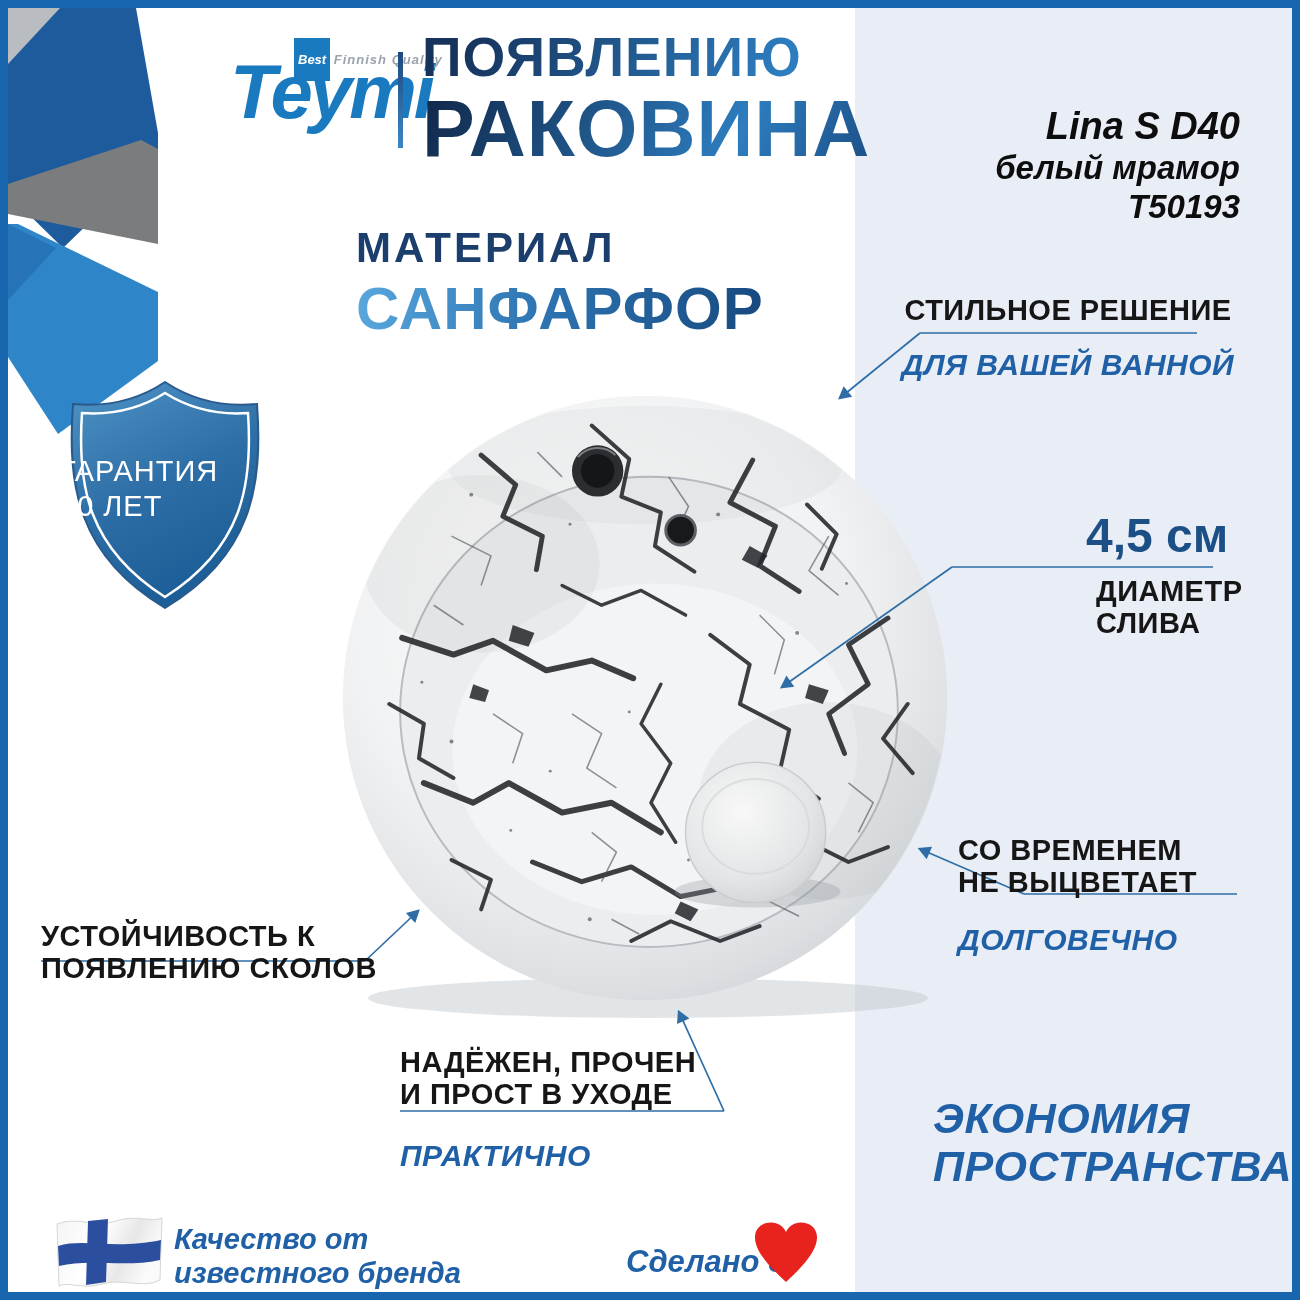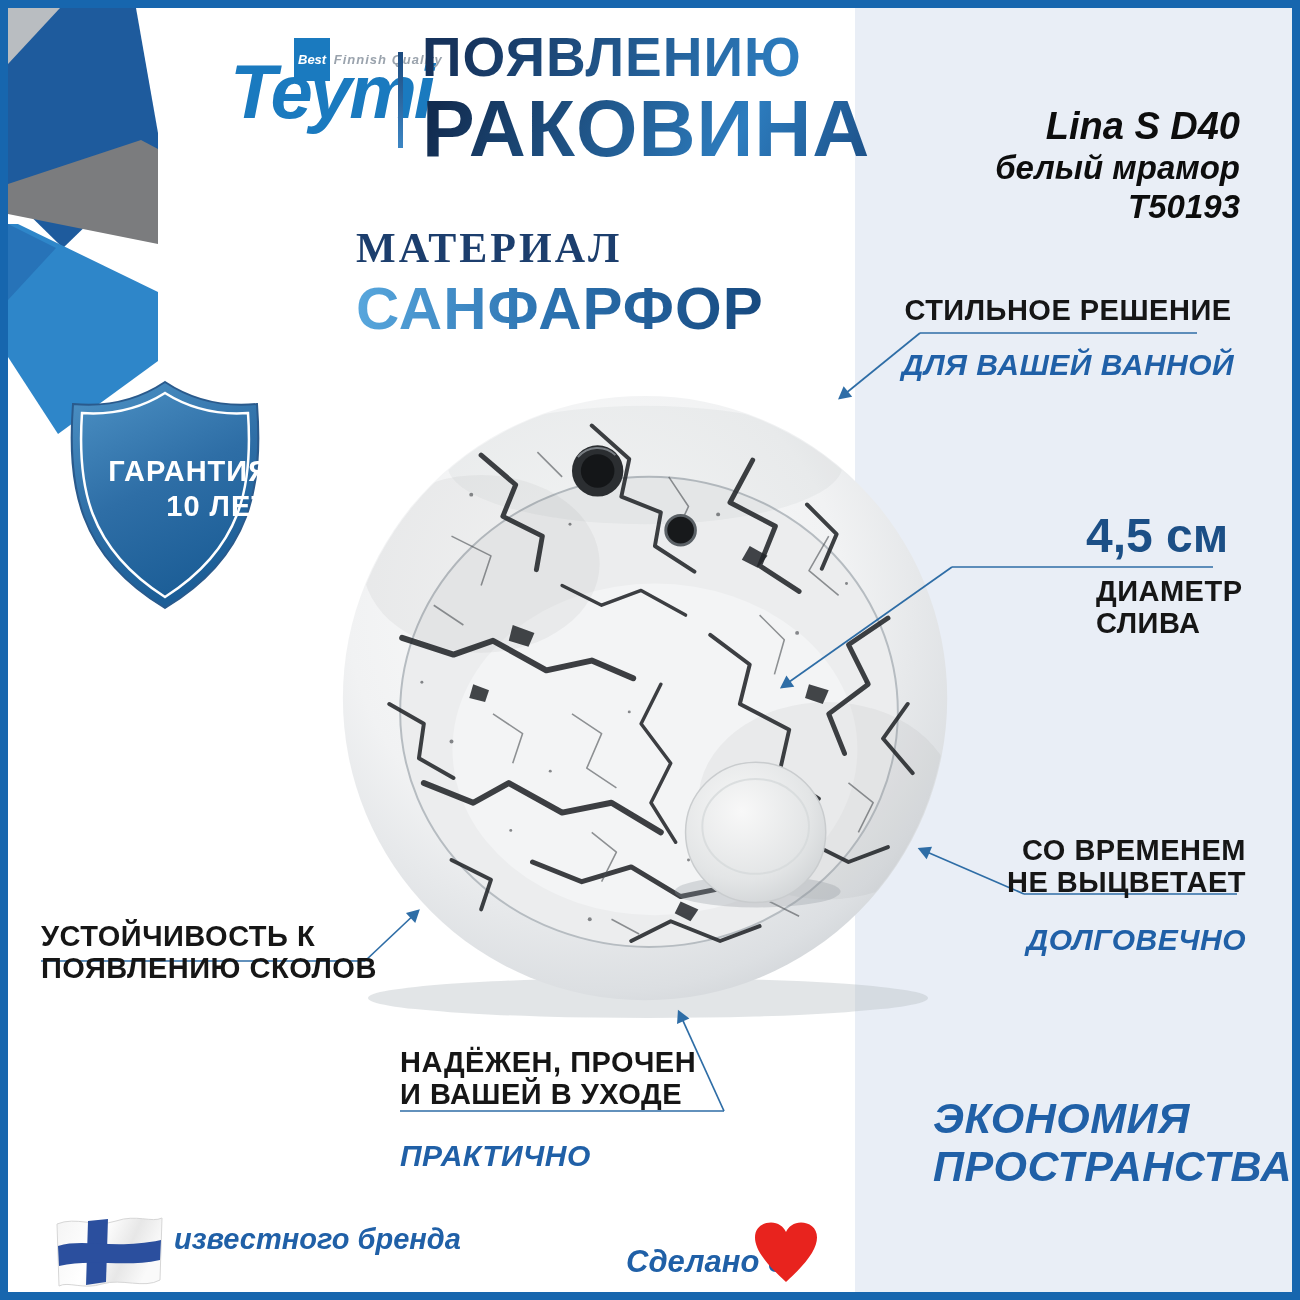--- a/index.html
+++ b/index.html
@@ -32,45 +32,45 @@
     font-size:79px;font-weight:bold;letter-spacing:1px;color:#1b4a82;margin-top:4px;
     background:linear-gradient(115deg,#122c50 5%,#2d7dbf 70%,#1c4f86 100%);
     -webkit-background-clip:text;background-clip:text;-webkit-text-fill-color:transparent;
   }
   
   .product{right:52px;top:96px;text-align:right;color:#0d0d0d;font-style:italic;font-weight:bold;line-height:1.18;}
   .product .model{font-size:38px;}
   .product .row{font-size:33px;}
   
   .material{left:348px;top:216px;}
-  .material .lab{font-size:42px;font-weight:bold;letter-spacing:3px;color:#1c3e6d;font-family:Liberation Serif, serif;}
+  .material .lab{font-size:42px;font-weight:bold;letter-spacing:3px;color:#1c3e6d;}
   .material .val{
     font-size:60px;font-weight:bold;letter-spacing:1px;margin-top:2px;color:#2a6aa5;
     background:linear-gradient(90deg,#58a7dd 0%,#2d74b2 45%,#17497f 100%);
     -webkit-background-clip:text;background-clip:text;-webkit-text-fill-color:transparent;
   }
   
   .callout-title{color:#161616;font-weight:bold;font-size:29px;letter-spacing:.5px;line-height:1.12;}
   .callout-tag{color:#2060a7;font-weight:bold;font-style:italic;font-size:30px;letter-spacing:.5px;}
   .style-box{left:880px;top:286px;width:360px;text-align:center;}
   .style-box .callout-tag{margin-top:22px;}
   .drain-value{left:1078px;top:500px;font-size:48px;font-weight:bold;color:#1c4f86;}
   .drain-label{left:1088px;top:567px;}
-  .fade-box{left:950px;top:826px;width:288px;text-align:right;}
+  .fade-box{left:950px;top:826px;width:288px;text-align:left;}
   .fade-box .callout-tag{margin-top:24px;}
   .chips-box{left:33px;top:912px;width:360px;}
   .chips-box .callout-tag{margin-top:30px;font-size:31px;}
   .care-box{left:392px;top:1038px;width:340px;}
   .care-box .callout-tag{margin-top:28px;}
   .space-box{left:925px;top:1086px;line-height:1.12;}
   .space-box div{font-size:43px;font-weight:bold;font-style:italic;color:#2060a7;letter-spacing:.5px;}
   
   .shield-wrap{left:52px;top:368px;width:210px;height:238px;}
-  .shield-text{position:absolute;left:0;top:78px;width:100%;text-align:right;color:#ffffff;
-    font-weight:bold;font-size:29px;letter-spacing:1px;line-height:1.2;}
+  .shield-text{position:absolute;left:0;top:78px;width:100%;text-align:left;color:#ffffff;
+    font-weight:normal;font-size:29px;letter-spacing:1px;line-height:1.2;}
   
   .flag-wrap{left:46px;top:1202px;width:112px;height:90px;}
   .quality{left:166px;top:1214px;font-size:29px;font-weight:bold;font-style:italic;color:#2060a7;line-height:1.18;}
   .made{left:618px;top:1236px;font-size:31px;font-weight:bold;font-style:italic;color:#2060a7;}
   .heart{left:746px;top:1214px;}
   svg{display:block;}
   .noselect{user-select:none;}
 </style>
 </head>
 <body>
@@ -263,21 +263,21 @@
   <div class="abs chips-box">
     <div class="callout-title">
       <div>УСТОЙЧИВОСТЬ К</div>
       <div>ПОЯВЛЕНИЮ СКОЛОВ</div>
     </div>
   </div>
 
   <div class="abs care-box">
     <div class="callout-title">
       <div>НАДЁЖЕН, ПРОЧЕН</div>
-      <div>И ВАШЕЙ В УХОДЕ</div>
+      <div>И ПРОСТ В УХОДЕ</div>
     </div>
     <div class="callout-tag">ПРАКТИЧНО</div>
   </div>
 
   <div class="abs space-box">
     <div>ЭКОНОМИЯ</div>
     <div>ПРОСТРАНСТВА</div>
   </div>
 
   <div class="abs shield-wrap">
@@ -307,20 +307,21 @@
           <stop offset="75%" stop-color="#e7e7e7"></stop>
             <stop offset="100%" stop-color="#fafafa"></stop>
         </linearGradient>
       </defs>
       <path d="M3,14 C22,6 42,18 62,11 C82,4 98,13 108,8 L106,70 C90,79 68,68 48,74 C30,80 14,71 5,76 Z" fill="url(#flagShade)" stroke="#d6d6d6" stroke-width="1"></path>
       <path d="M34,11 L54,9 L52,72 L32,75 Z" fill="#2b4f9e"></path>
       <path d="M4,36 C30,28 60,40 107,30 L106,50 C70,58 36,48 5,56 Z" fill="#2b4f9e"></path>
     </svg>
   </div>
   <div class="abs quality">
+    <div>Качество от</div>
     <div>известного бренда</div>
   </div>
 
   <div class="abs made">Сделано с</div>
   <div class="abs heart">
     <svg width="64" height="62" viewBox="0 0 64 62">
       <path d="M32,60 C11,41 1,27 1,15.5 C1,5.5 9,0.5 17,0.5 C24,0.5 29.5,4.5 32,10 C34.5,4.5 40,0.5 47,0.5 C55,0.5 63,5.5 63,15.5 C63,27 53,41 32,60 Z" fill="#e8231e"></path>
     </svg>
   </div>
 

